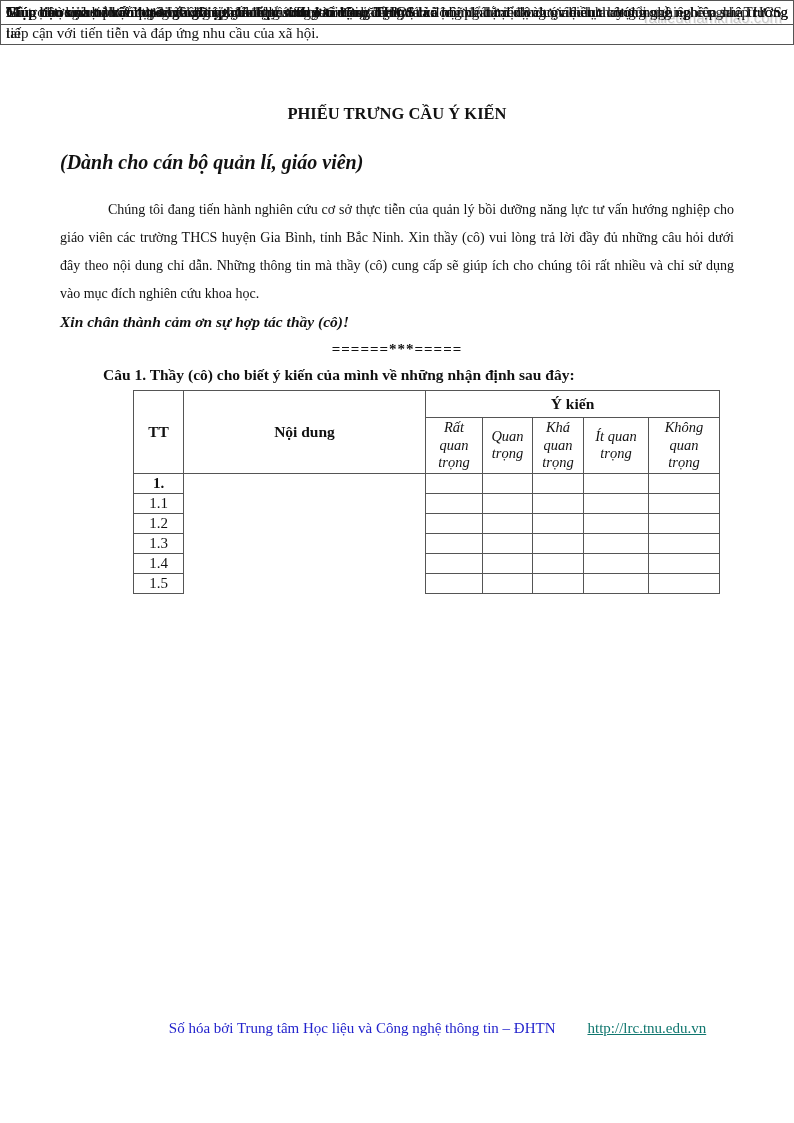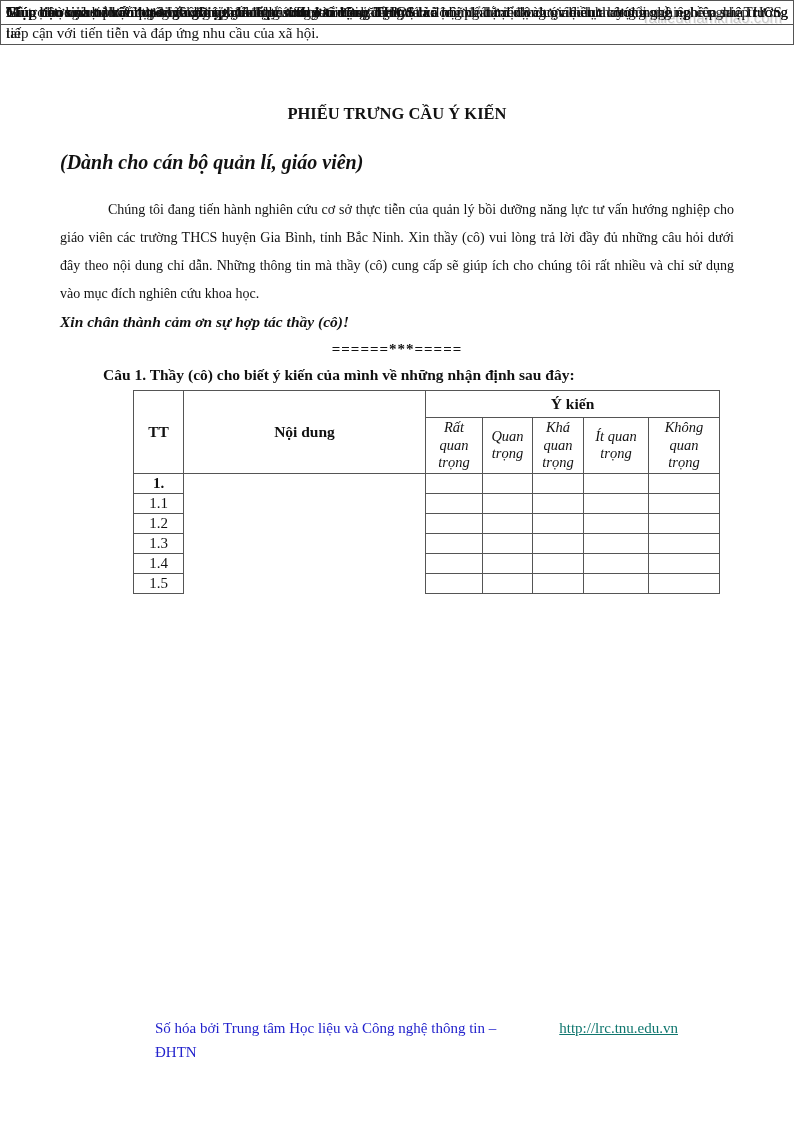--- a/index.html
+++ b/index.html
@@ -118,22 +118,22 @@
   .footer {
     position: absolute;
     left: 0;
     top: 1016px;
     width: 794px;
     font-size: 15px;
     line-height: 24px;
   }
   .footer-inner {
     display: flex;
-    justify-content: space-between;
-    padding: 0 116px 0 155px;
+    justify-content: center;
+    padding: 0 74px 0 155px;
     gap: 32px;
   }
   .footer-text { color: #2323cd; }
   .footer-link { color: #0f766e; text-decoration: underline; cursor: pointer; }
 </style>
 </head>
 <body>
 
 <div class="page">
 

